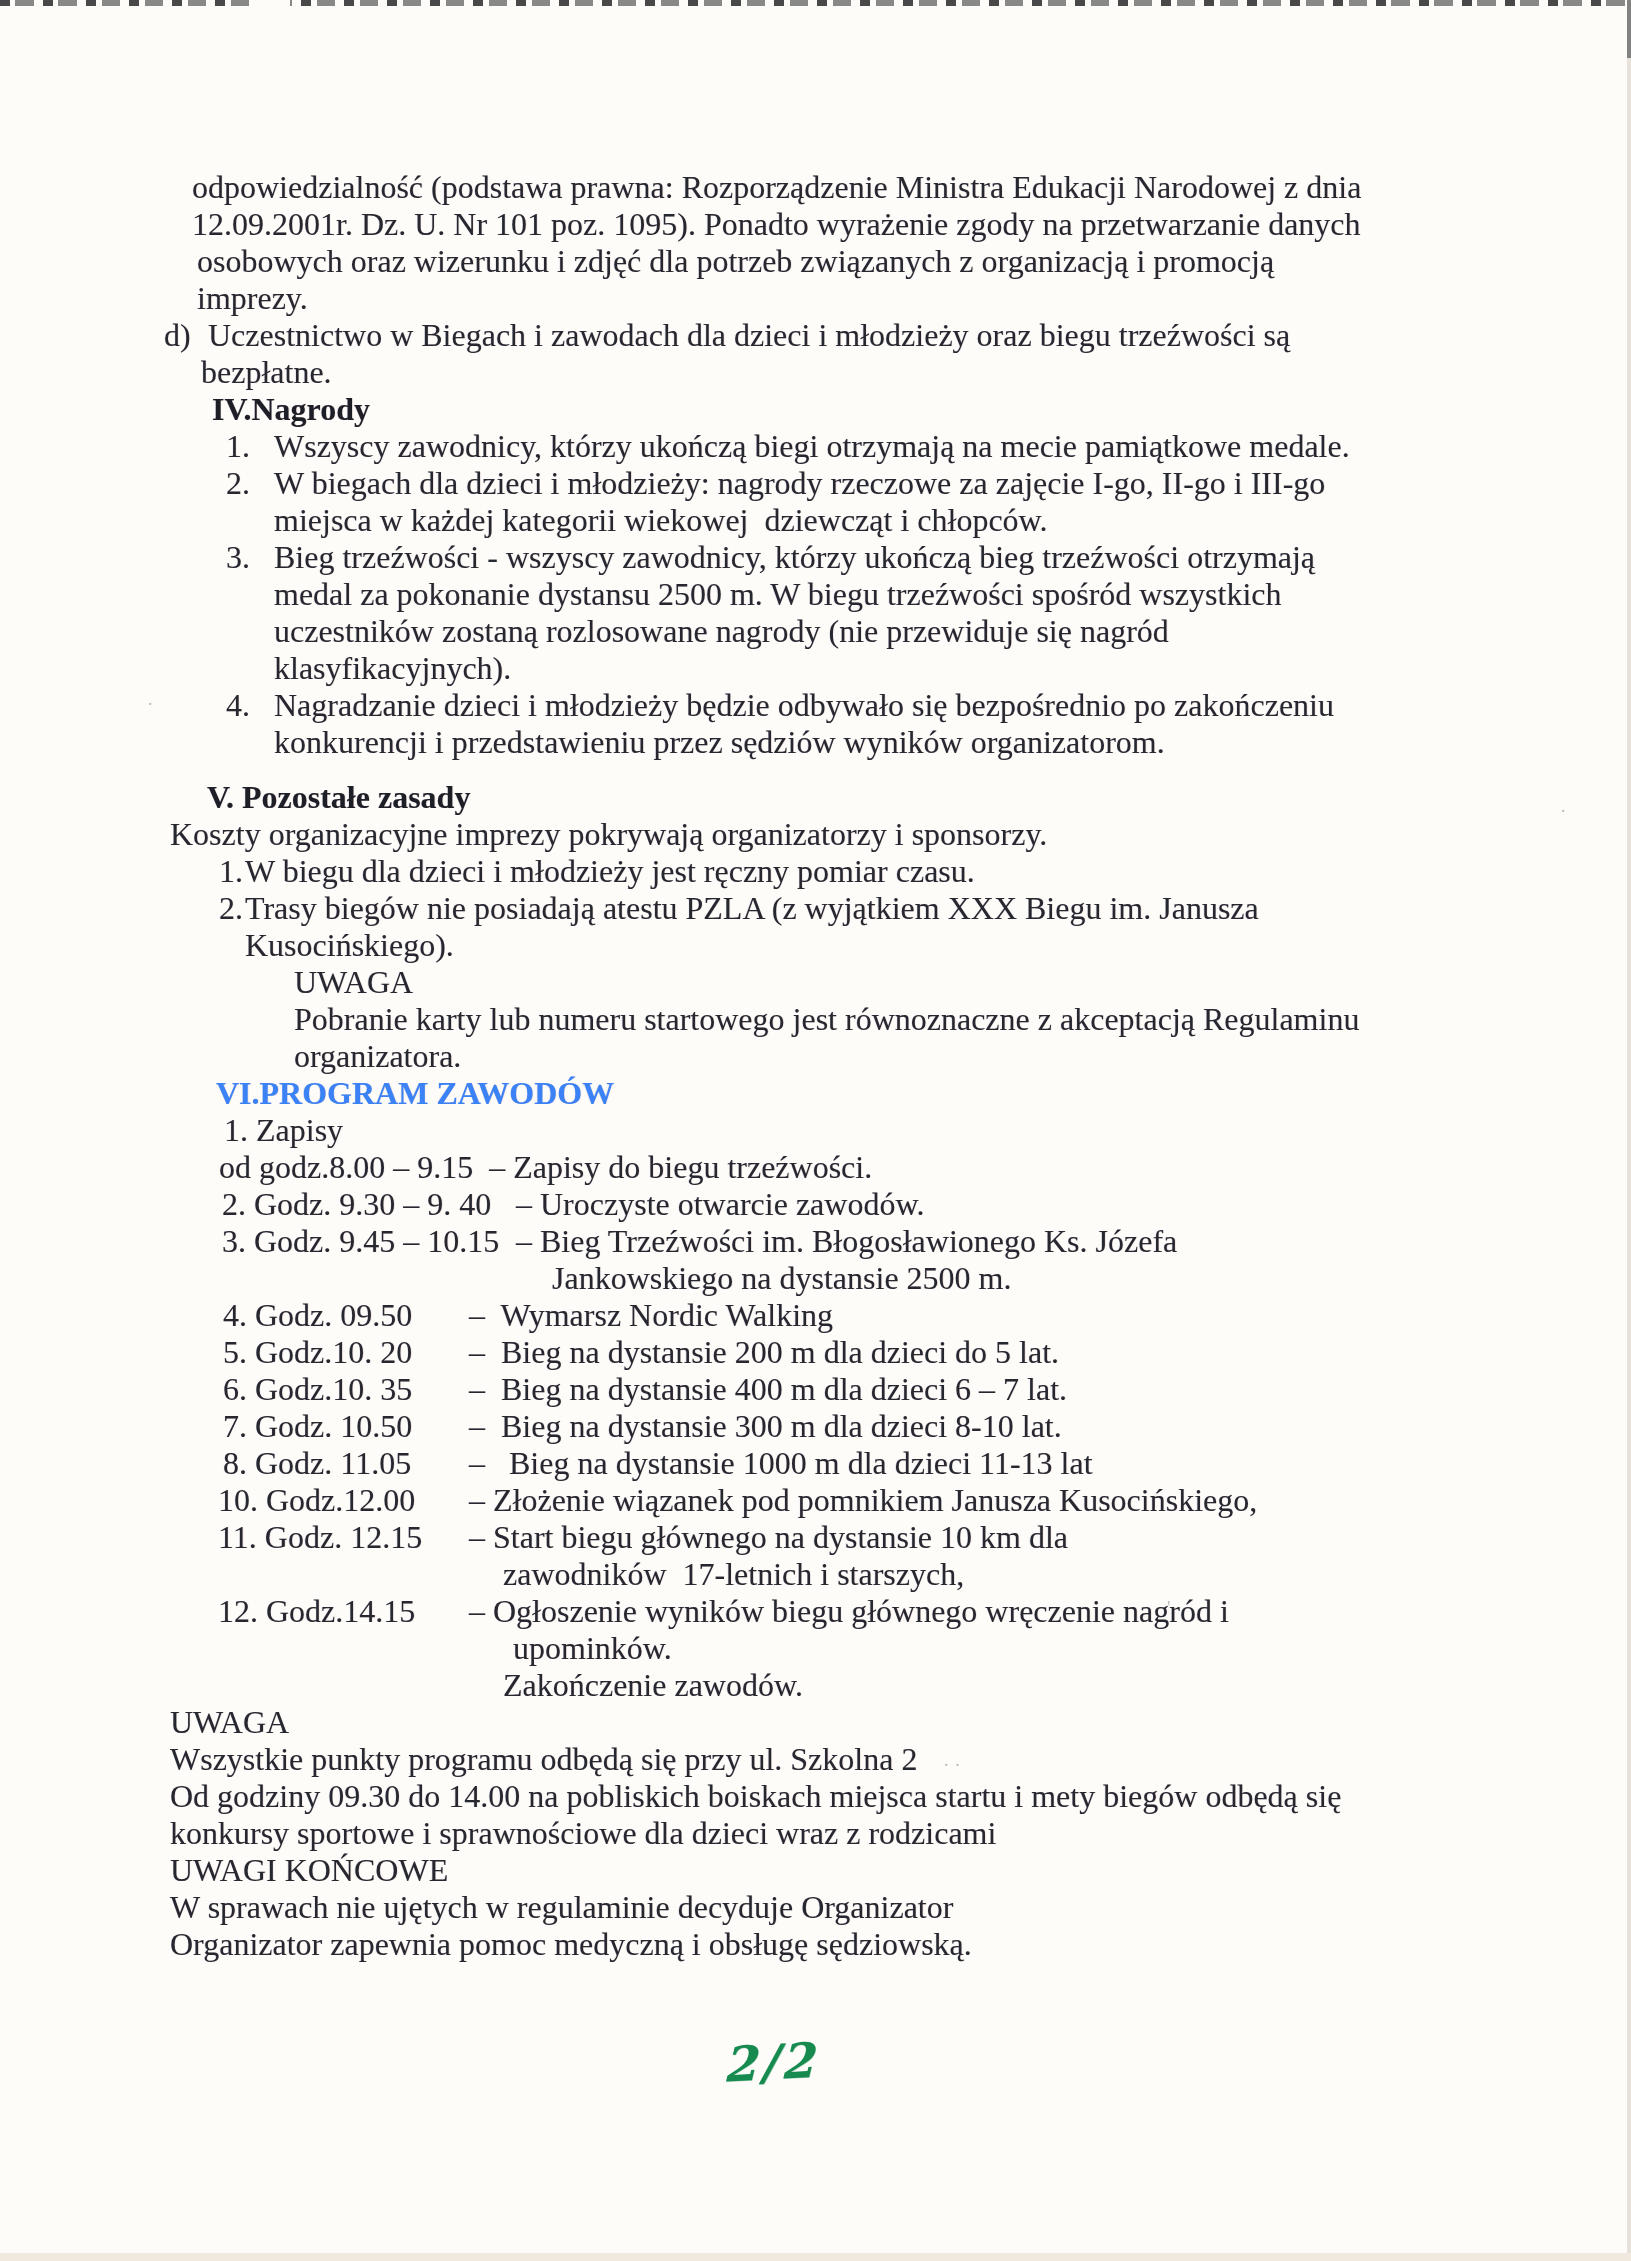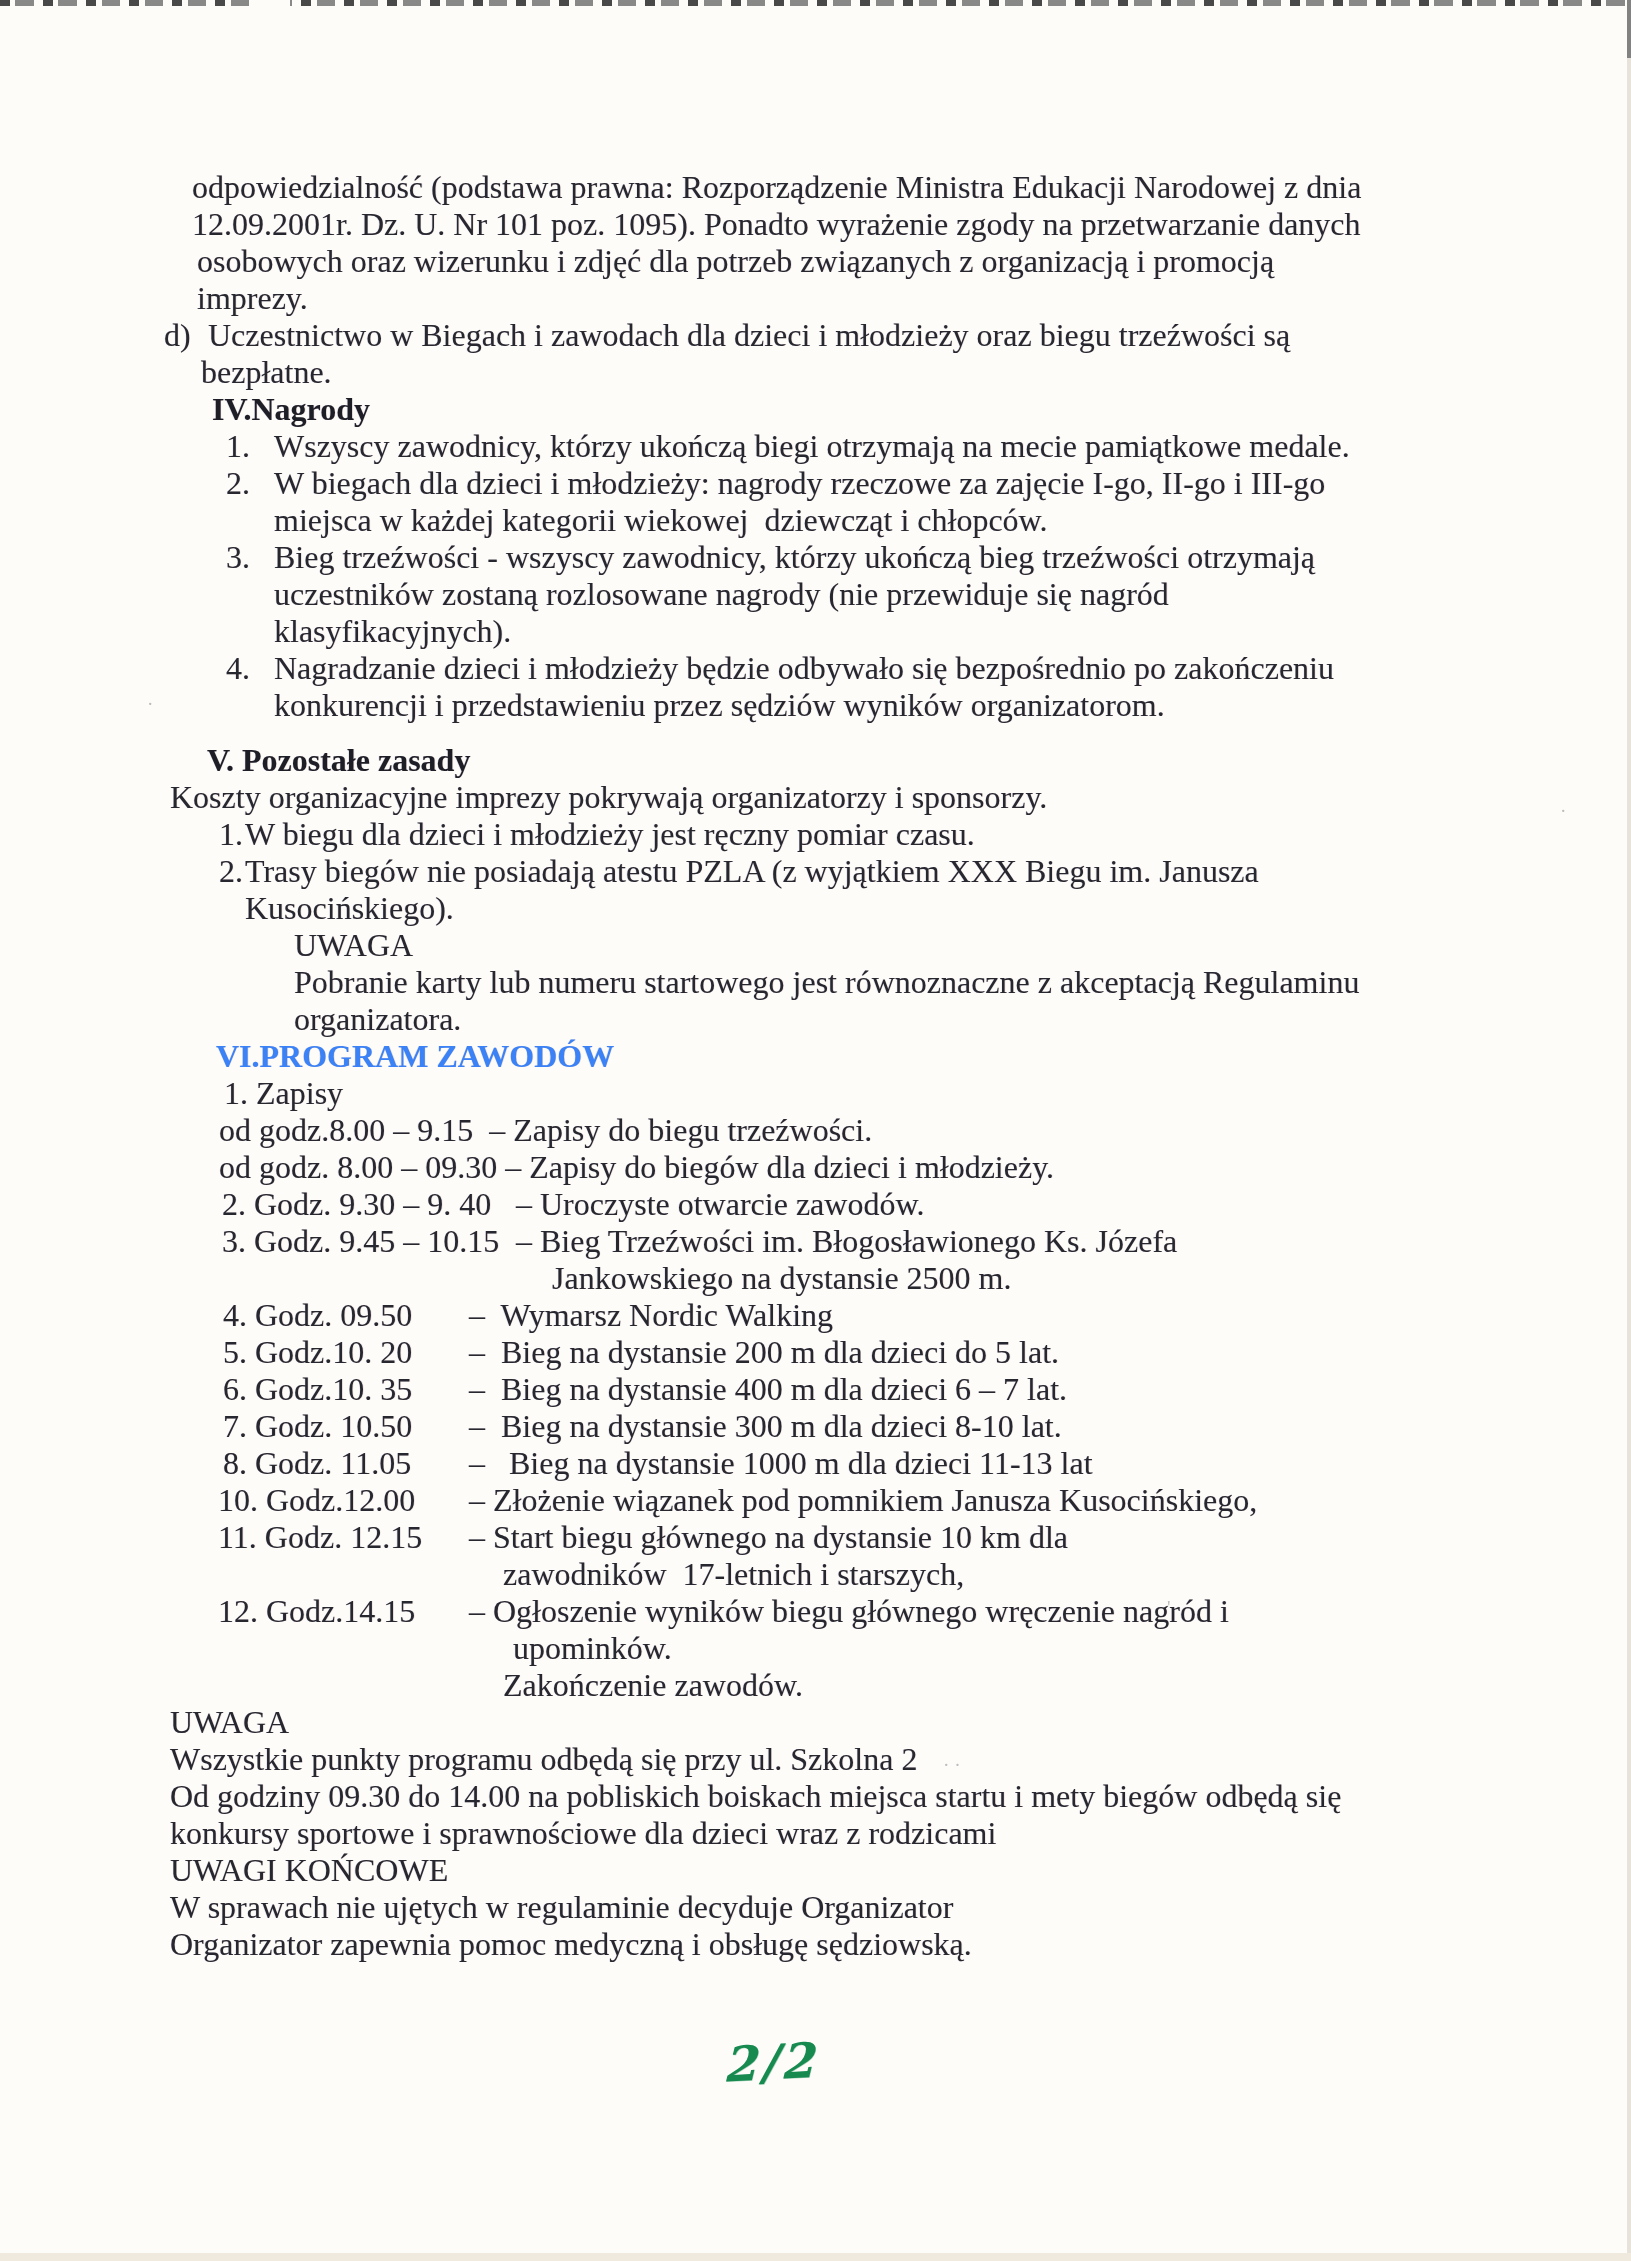--- a/index.html
+++ b/index.html
@@ -90,36 +90,36 @@
       <div class="line para"><span>12.09.2001r. Dz. U. Nr 101 poz. 1095). Ponadto wyrażenie zgody na przetwarzanie danych</span></div>
       <div class="line para2"><span>osobowych oraz wizerunku i zdjęć dla potrzeb związanych z organizacją i promocją</span></div>
       <div class="line para2"><span>imprezy.</span></div>
       <div class="line ditem"><span class="marker">d)</span><span>Uczestnictwo w Biegach i zawodach dla dzieci i młodzieży oraz biegu trzeźwości są</span></div>
       <div class="line dcont"><span>bezpłatne.</span></div>
       <div class="line h4"><span>IV.Nagrody</span></div>
       <div class="line li4"><span class="num">1.</span><span>Wszyscy zawodnicy, którzy ukończą biegi otrzymają na mecie pamiątkowe medale.</span></div>
       <div class="line li4"><span class="num">2.</span><span>W biegach dla dzieci i młodzieży: nagrody rzeczowe za zajęcie I-go, II-go i III-go</span></div>
       <div class="line li4c"><span>miejsca w każdej kategorii wiekowej  dziewcząt i chłopców.</span></div>
       <div class="line li4"><span class="num">3.</span><span>Bieg trzeźwości - wszyscy zawodnicy, którzy ukończą bieg trzeźwości otrzymają</span></div>
+      <div class="line li4c"><span>medal za pokonanie dystansu 2500 m. W biegu trzeźwości spośród wszystkich</span></div>
       <div class="line li4c"><span>uczestników zostaną rozlosowane nagrody (nie przewiduje się nagród</span></div>
       <div class="line li4c"><span>klasyfikacyjnych).</span></div>
       <div class="line li4"><span class="num">4.</span><span>Nagradzanie dzieci i młodzieży będzie odbywało się bezpośrednio po zakończeniu</span></div>
       <div class="line li4c"><span>konkurencji i przedstawieniu przez sędziów wyników organizatorom.</span></div>
       <div class="line h5"><span>V. Pozostałe zasady</span></div>
       <div class="line lmargin"><span>Koszty organizacyjne imprezy pokrywają organizatorzy i sponsorzy.</span></div>
       <div class="line li5"><span class="num">1.</span><span>W biegu dla dzieci i młodzieży jest ręczny pomiar czasu.</span></div>
       <div class="line li5"><span class="num">2.</span><span>Trasy biegów nie posiadają atestu PZLA (z wyjątkiem XXX Biegu im. Janusza</span></div>
       <div class="line li5c"><span>Kusocińskiego).</span></div>
       <div class="line ind"><span>UWAGA</span></div>
       <div class="line ind"><span>Pobranie karty lub numeru startowego jest równoznaczne z akceptacją Regulaminu</span></div>
       <div class="line ind"><span>organizatora.</span></div>
       <div class="line h6"><span>VI.PROGRAM ZAWODÓW</span></div>
       <div class="line zapisy"><span>1. Zapisy</span></div>
       <div class="line odgodz"><span>od godz.8.00 – 9.15  – Zapisy do biegu trzeźwości.</span></div>
-      <div class="line odgodz"><span>od godz. 8.00 – 09.30 – Zapisy do biegów dla dzieci i młodzieży.</span></div>
       <div class="line prog23"><span class="t">2. Godz. 9.30 – 9. 40</span><span>– Uroczyste otwarcie zawodów.</span></div>
       <div class="line prog23"><span class="t">3. Godz. 9.45 – 10.15</span><span>– Bieg Trzeźwości im. Błogosławionego Ks. Józefa</span></div>
       <div class="line cont855"><span>Jankowskiego na dystansie 2500 m.</span></div>
       <div class="line prog"><span class="t">4. Godz. 09.50</span><span>–  Wymarsz Nordic Walking</span></div>
       <div class="line prog"><span class="t">5. Godz.10. 20</span><span>–  Bieg na dystansie 200 m dla dzieci do 5 lat.</span></div>
       <div class="line prog"><span class="t">6. Godz.10. 35</span><span>–  Bieg na dystansie 400 m dla dzieci 6 – 7 lat.</span></div>
       <div class="line prog"><span class="t">7. Godz. 10.50</span><span>–  Bieg na dystansie 300 m dla dzieci 8-10 lat.</span></div>
       <div class="line prog"><span class="t">8. Godz. 11.05</span><span>–   Bieg na dystansie 1000 m dla dzieci 11-13 lat</span></div>
       <div class="line prog10"><span class="t">10. Godz.12.00</span><span>– Złożenie wiązanek pod pomnikiem Janusza Kusocińskiego,</span></div>
       <div class="line prog10"><span class="t">11. Godz. 12.15</span><span>– Start biegu głównego na dystansie 10 km dla</span></div>

